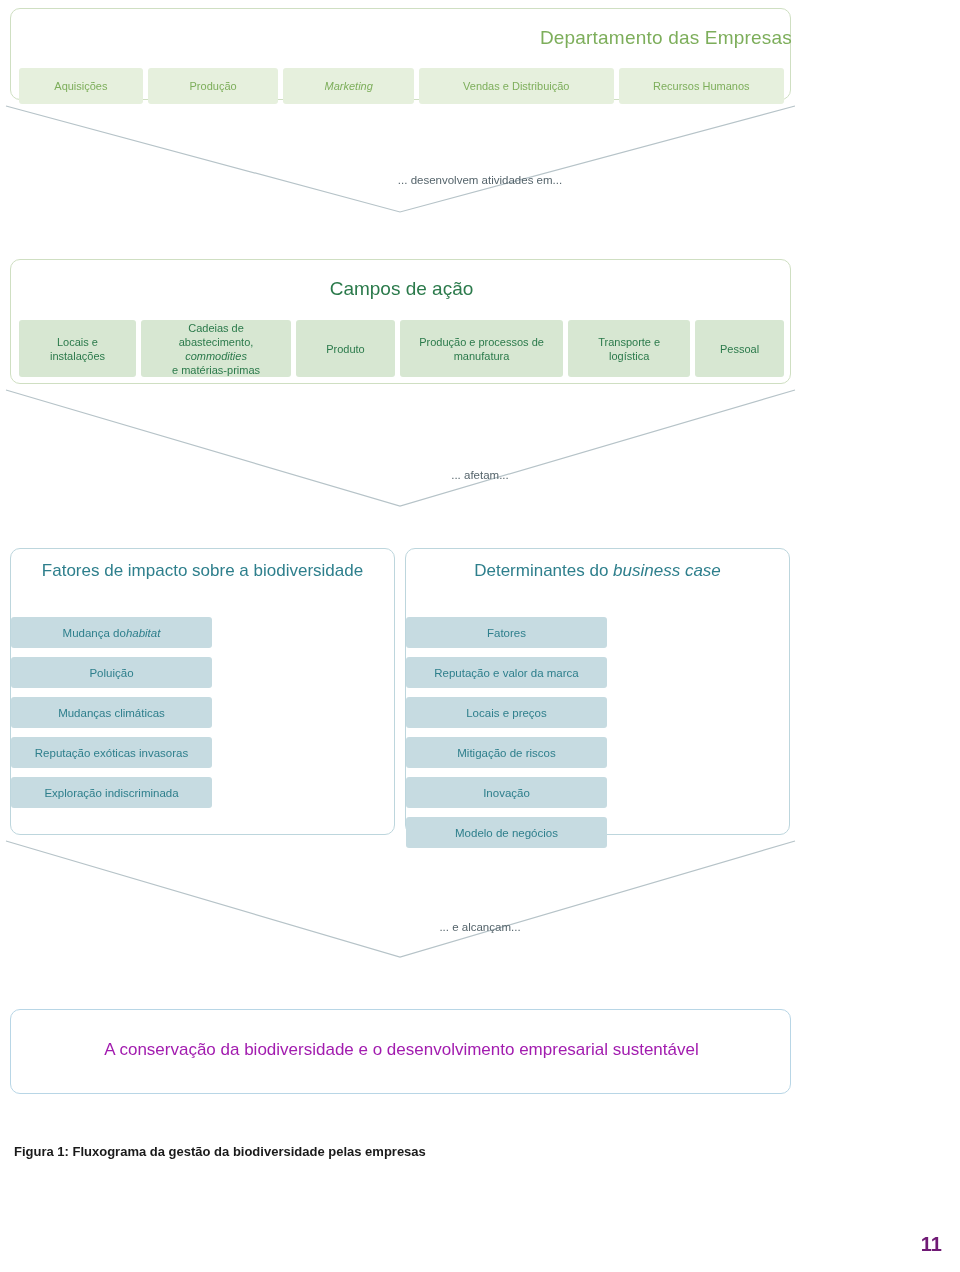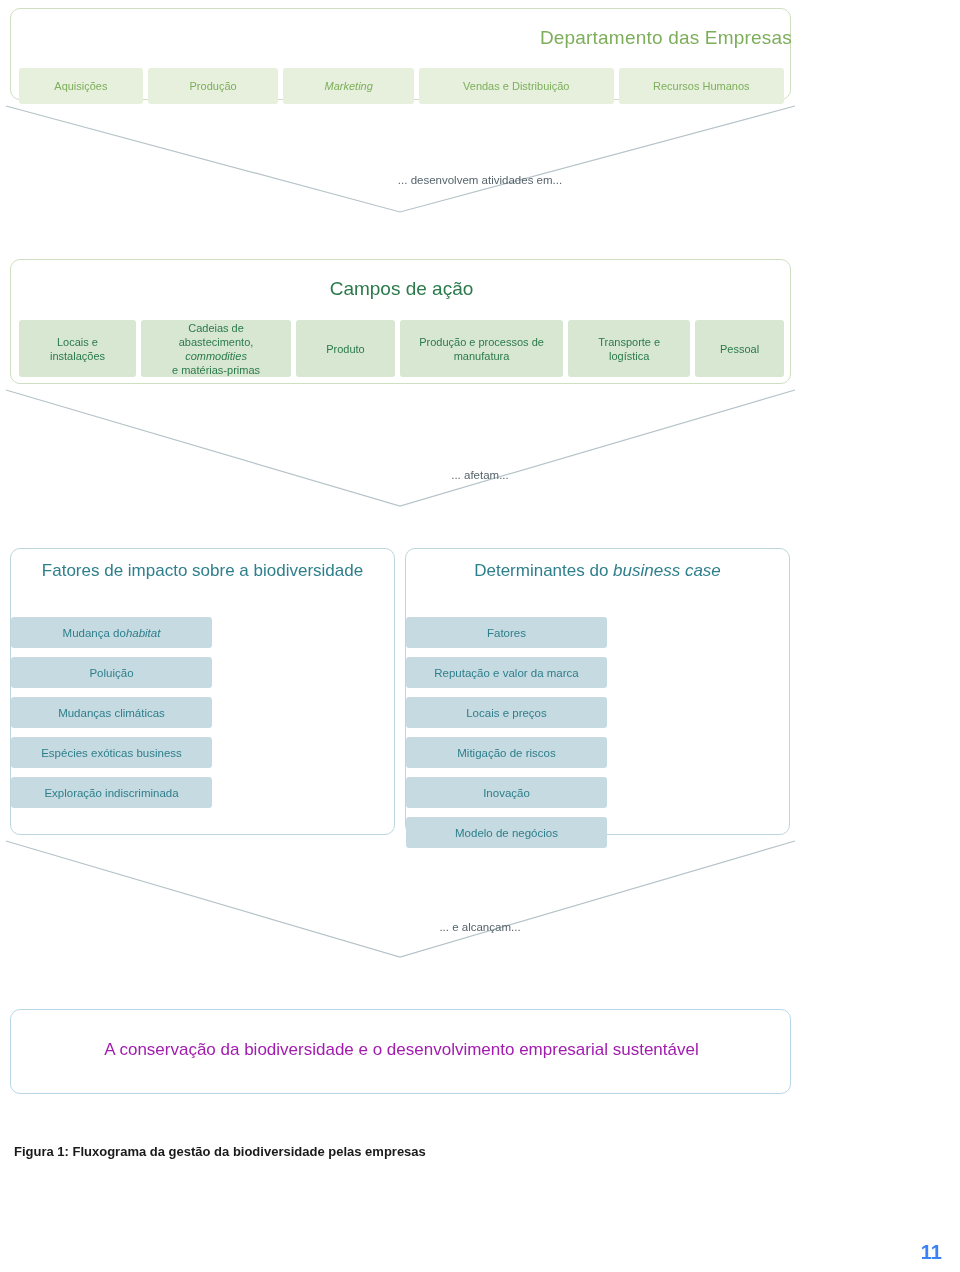--- a/index.html
+++ b/index.html
@@ -182,23 +182,23 @@
   #caption {
     position: absolute;
     left: 14px; top: 1144px;
     font-size: 13px;
     color: #1a1a1a;
     white-space: nowrap;
     font-weight: bold;
   }
   #page-number {
     position: absolute;
-    right: 18px; bottom: 8px;
+    right: 18px; bottom: 16px;
     font-size: 20px;
-    color: #3b82f6;
+    color: #701a75;
     font-weight: bold;
   }
 </style>
 </head>
 <body>
 
 <div class="page">
 
   <div class="panel panel-green" id="dept-panel">
     <div id="dept-title">Departamento das Empresas</div>
@@ -268,21 +268,21 @@
           <span>Mudança do </span>
           <span class="it">habitat</span>
         </div>
         <div class="teal-item">
           <span>Poluição</span>
         </div>
         <div class="teal-item">
           <span>Mudanças climáticas</span>
         </div>
         <div class="teal-item">
-          <span>Espécies exóticas business</span>
+          <span>Reputação exóticas invasoras</span>
         </div>
         <div class="teal-item">
           <span>Exploração indiscriminada</span>
         </div>
       </div>
   </div>
 
   <div class="panel panel-teal" id="determinantes-panel">
     <div class="teal-title">
       <span>Determinantes do </span><span class="it">business case</span>

